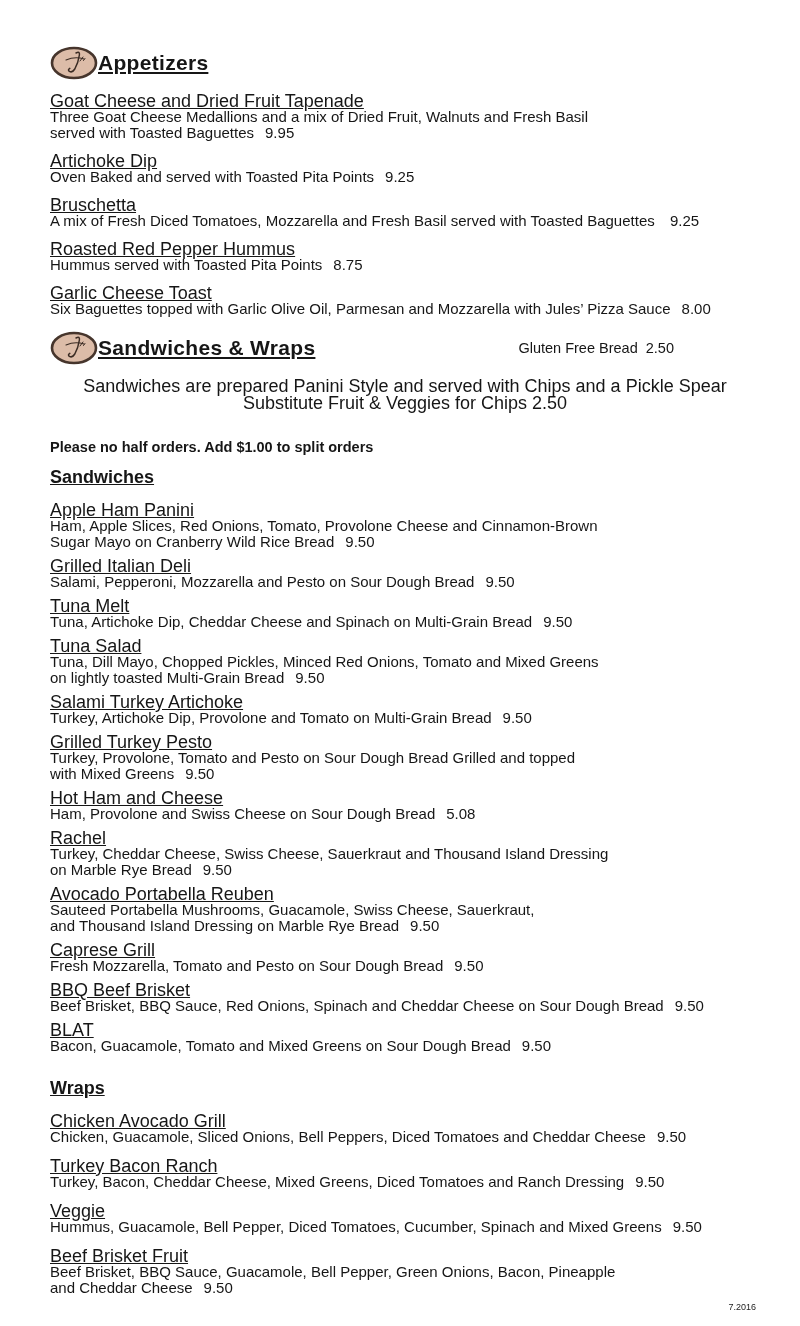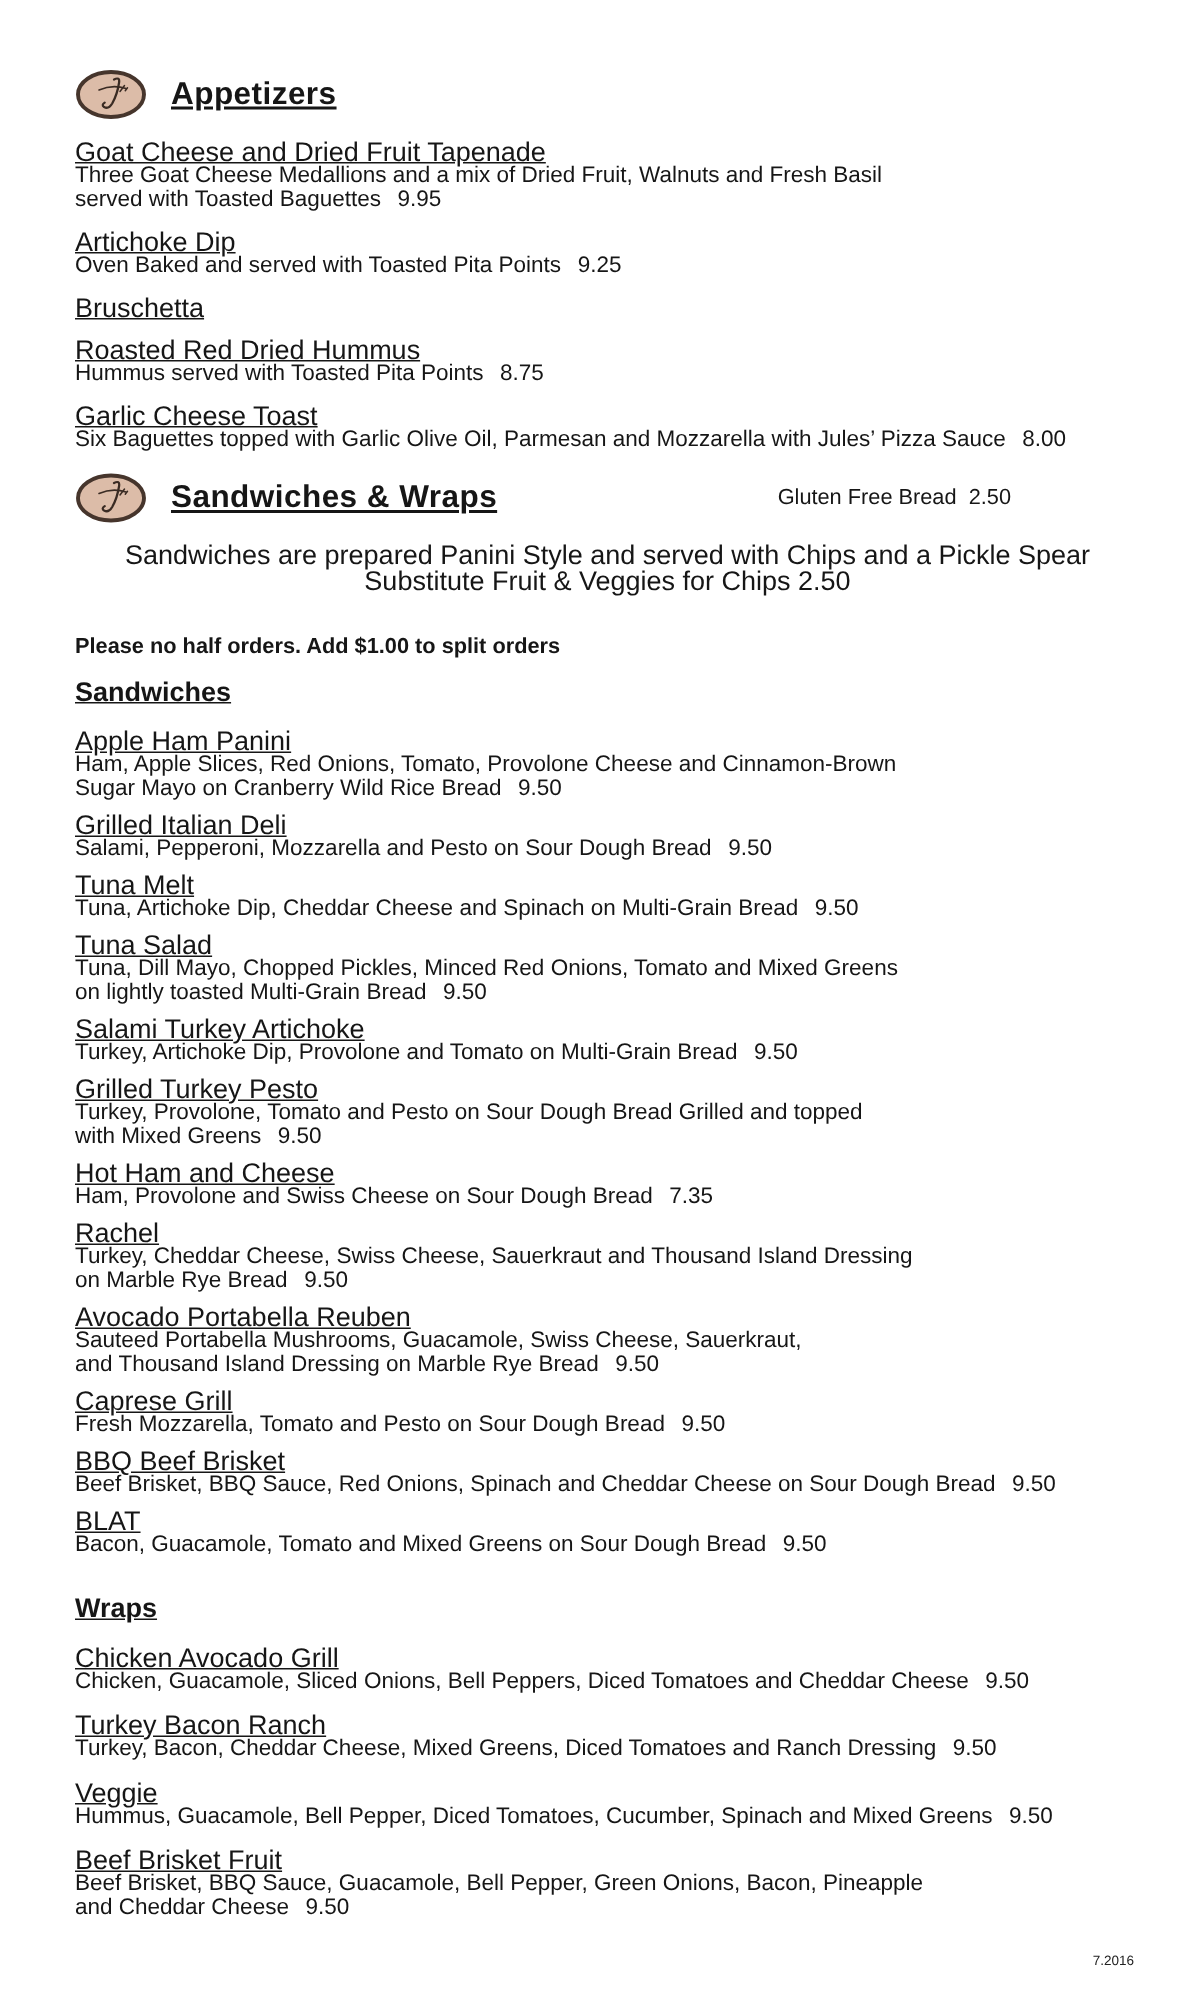--- a/index.html
+++ b/index.html
@@ -6,21 +6,21 @@
   body {
     width: 800px; height: 1326px;
     background: #ffffff;
     color: #161616;
     font-family: "Liberation Sans", sans-serif;
     position: relative;
     overflow: hidden;
   }
   .page { padding: 46px 40px 0 50px; box-sizing: border-box; }
 
-  .sec-head { display: flex; align-items: center; gap: 16px; margin: 0 0 13px 0; }
+  .sec-head { display: flex; align-items: center; margin: 0 0 13px 0; }
   .logo { flex: 0 0 auto; line-height: 0; }
   .sec-title {
     margin: 0;
     font-size: 21px; font-weight: bold;
     text-decoration: underline;
     letter-spacing: 0.3px;
   }
   .gluten { margin-left: auto; margin-right: 86px; font-size: 14.5px; }
 
   .item { margin-bottom: 12px; }
@@ -77,24 +77,27 @@
 
   <div class="item">
     <div class="item-name">Artichoke Dip</div>
     <div class="item-desc">
             <div>Oven Baked and served with Toasted Pita Points<span class="price">9.25</span></div>
           </div>
   </div>
 
   <div class="item">
     <div class="item-name">Bruschetta</div>
-  </div>
-
-  <div class="item">
-    <div class="item-name">Roasted Red Dried Hummus</div>
+    <div class="item-desc">
+            <div>A mix of Fresh Diced Tomatoes, Mozzarella and Fresh Basil served with Toasted Baguettes   <span class="price">9.25</span></div>
+          </div>
+  </div>
+
+  <div class="item">
+    <div class="item-name">Roasted Red Pepper Hummus</div>
     <div class="item-desc">
             <div>Hummus served with Toasted Pita Points<span class="price">8.75</span></div>
           </div>
   </div>
 
   <div class="item">
     <div class="item-name">Garlic Cheese Toast</div>
     <div class="item-desc">
             <div>Six Baguettes topped with Garlic Olive Oil, Parmesan and Mozzarella with Jules’ Pizza Sauce<span class="price">8.00</span></div>
           </div>
@@ -164,21 +167,21 @@
     <div class="item-name">Grilled Turkey Pesto</div>
     <div class="item-desc">
             <div>Turkey, Provolone, Tomato and Pesto on Sour Dough Bread Grilled and topped</div>
             <div>with Mixed Greens<span class="price">9.50</span></div>
           </div>
   </div>
 
   <div class="item">
     <div class="item-name">Hot Ham and Cheese</div>
     <div class="item-desc">
-            <div>Ham, Provolone and Swiss Cheese on Sour Dough Bread<span class="price">7.35</span></div>
+            <div>Ham, Provolone and Swiss Cheese on Sour Dough Bread<span class="price">5.08</span></div>
           </div>
   </div>
 
   <div class="item">
     <div class="item-name">Rachel</div>
     <div class="item-desc">
             <div>Turkey, Cheddar Cheese, Swiss Cheese, Sauerkraut and Thousand Island Dressing</div>
             <div>on Marble Rye Bread<span class="price">9.50</span></div>
           </div>
   </div>

